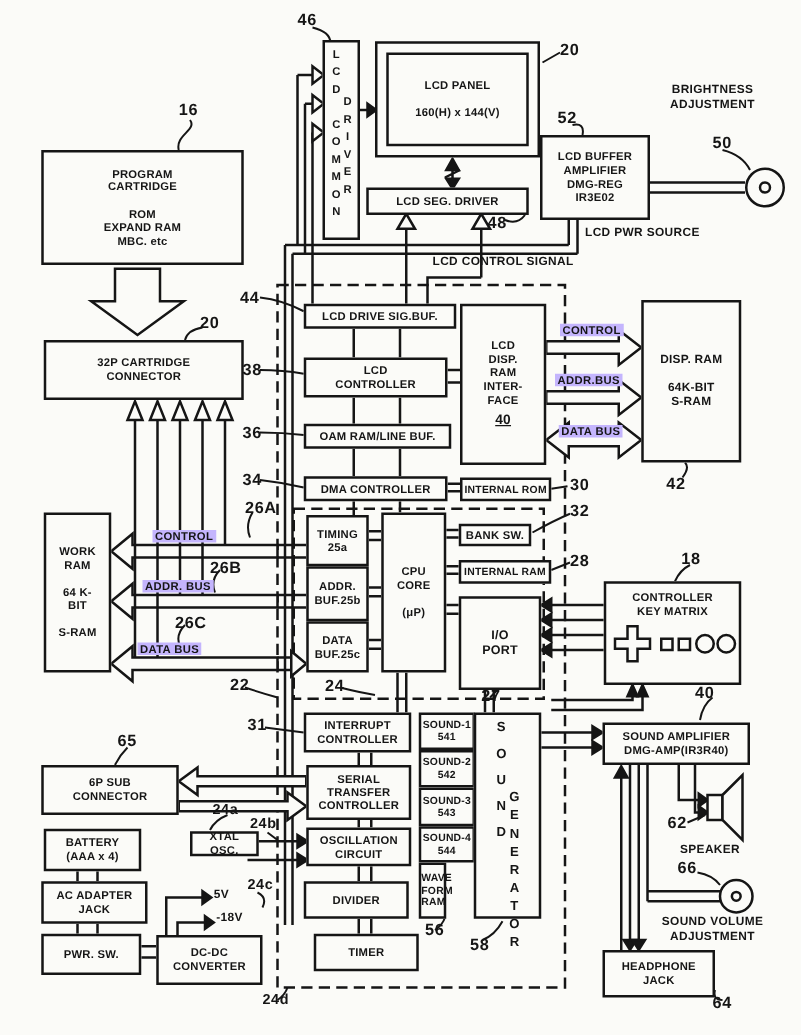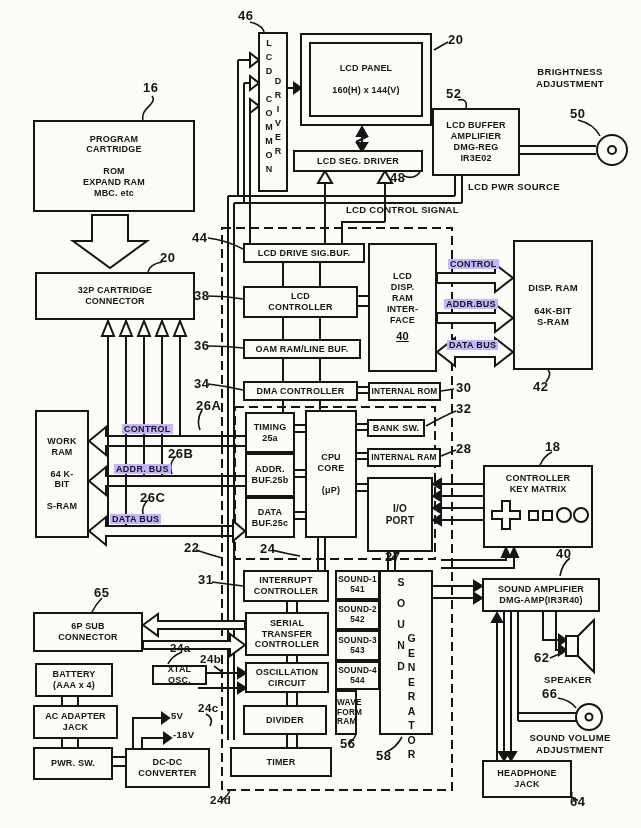--- a/index.html
+++ b/index.html
@@ -318,21 +318,21 @@
       <div class="bl">
         <div>OSCILLATION</div>
         <div>CIRCUIT</div>
       </div>
     </div>
 <div class="box" style="left:243px;top:705px;width:84px;height:30px">
       <div class="bl">
         <div>DIVIDER</div>
       </div>
     </div>
-<div class="box" style="left:230px;top:747px;width:102px;height:30px">
+<div class="box" style="left:251px;top:747px;width:84px;height:30px">
       <div class="bl">
         <div>TIMER</div>
       </div>
     </div>
 
 <div class="box f8" style="left:335px;top:570px;width:45px;height:30px">
       <div class="bl">
         <div>SOUND-1</div>
         <div>541</div>
       </div>

